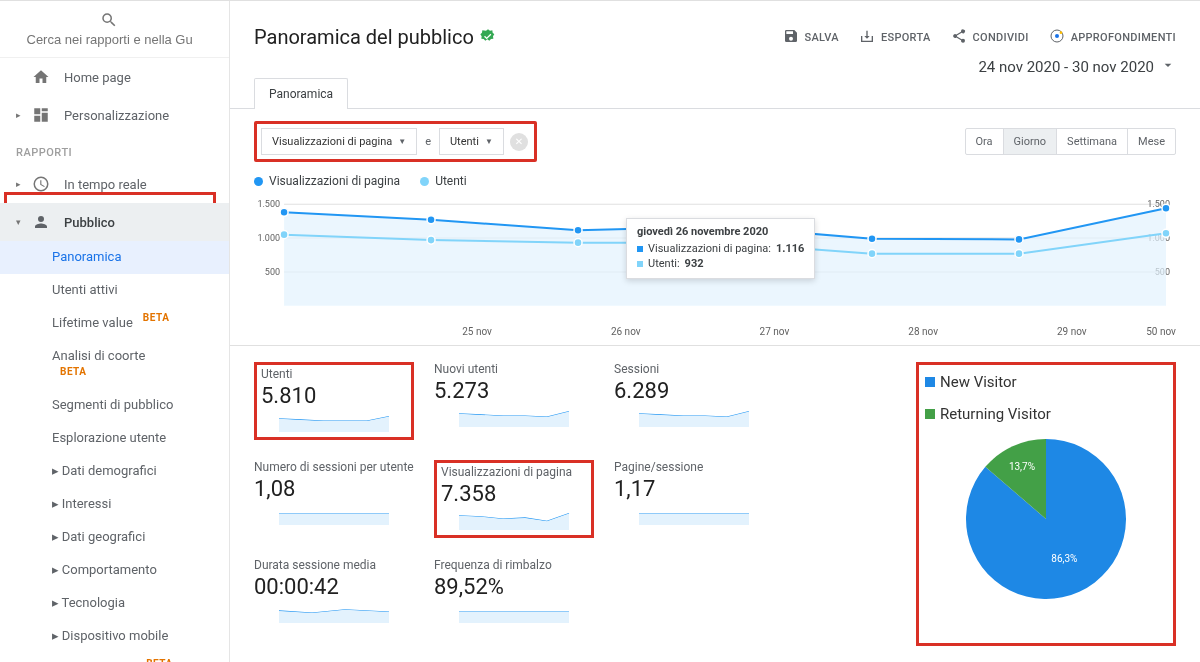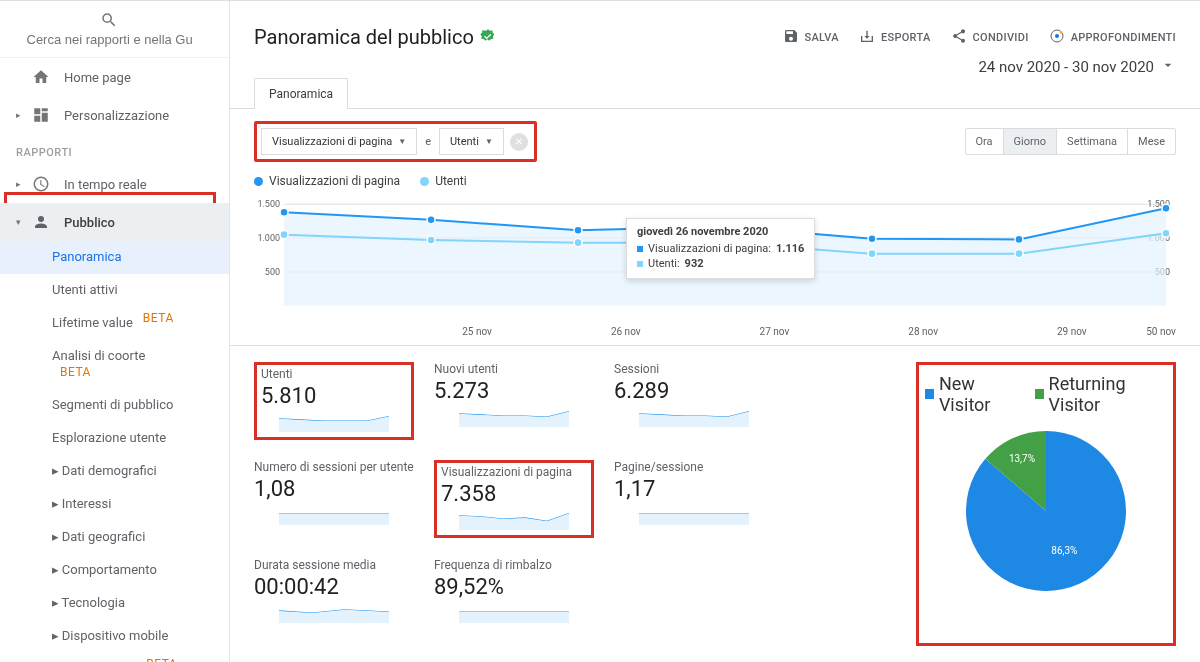--- a/index.html
+++ b/index.html
@@ -12,21 +12,21 @@
   .search svg { width: 18px; height: 18px; margin-right: 12px; }
   .search input { border: none; outline: none; font-size: 13px; color: #757575; flex: 1; }
   .nav-item { display: flex; align-items: center; padding: 10px 16px; cursor: pointer; color: #5f6368; position: relative; }
   .nav-item .nav-icon { width: 18px; height: 18px; margin-right: 14px; fill: #757575; flex-shrink: 0; display: flex; align-items: center; justify-content: center; }
   .nav-item.expanded .nav-icon { fill: #5f6368; }
   .nav-caret { width: 10px; font-size: 9px; margin-right: 6px; color: #757575; }
   .nav-item.section-head { font-weight: 500; color: #3c4043; }
   .nav-sub { padding: 8px 16px 8px 52px; cursor: pointer; color: #5f6368; font-size: 13px; line-height: 1.3; position: relative; }
   .nav-sub.active { background: #e8f0fe; color: #1a73e8; font-weight: 400; }
   .nav-label-small { padding: 12px 16px 6px; font-size: 11px; letter-spacing: 0.5px; color: #9e9e9e; font-weight: 500; }
-  .beta { font-size: 12px; color: #e37400; font-weight: 400; vertical-align: top; letter-spacing: 0.5px; position: relative; top: -4px; left: 2px; padding-left: 8px; }
+  .beta { font-size: 10px; color: #e37400; font-weight: 700; vertical-align: top; letter-spacing: 0.5px; position: relative; top: -4px; left: 2px; padding-left: 8px; }
   .redbox1 { position: absolute; left: 4px; top: 192px; width: 212px; height: 60px; border: 3px solid #d93025; pointer-events: none; }
 
   
   .main { flex: 1; overflow-y: auto; background: #fff; margin-top: 8px; }
   .topbar { display: flex; align-items: center; justify-content: space-between; padding: 16px 24px 12px; }
   .title { display: flex; align-items: center; gap: 6px; }
   .title h1 { font-size: 20px; font-weight: 400; color: #212121; }
   .title svg { width: 16px; height: 16px; }
   .topbar-actions { display: flex; align-items: center; gap: 20px; }
   .top-action { display: flex; align-items: center; gap: 6px; color: #5f6368; font-size: 11px; font-weight: 500; letter-spacing: 0.3px; cursor: pointer; }
@@ -77,21 +77,21 @@
   .stats { display: flex; padding: 16px 24px 24px; gap: 20px; }
   .stats-grid { flex: 1; }
   .stat-row { display: flex; gap: 20px; margin-bottom: 20px; }
   .stat { width: 160px; position: relative; }
   .stat.red { border: 3px solid #d93025; padding: 2px 4px; }
   .stat-label { font-size: 12px; color: #5f6368; margin-bottom: 2px; }
   .stat-value { font-size: 22px; color: #212121; font-weight: 400; }
   .spark { width: 100%; height: 22px; margin-top: 2px; }
 
   .pie-wrap { width: 260px; border: 3px solid #d93025; padding: 4px 6px 8px; }
-  .pie-legend { display: flex; gap: 14px; justify-content: center; font-size: 18px; padding: 4px 0 6px; }
+  .pie-legend { display: flex; gap: 14px; justify-content: center; font-size: 15px; padding: 4px 0 6px; flex-direction: column; }
   .sq { width: 10px; height: 10px; display: inline-block; }
   svg.pie { display: block; margin: 0 auto; }
   .pie-label { font-size: 10px; fill: #fff; text-anchor: middle; }
 </style>
 </head>
 <body>
 
 <div class="app">
 
   <div class="sidebar">

